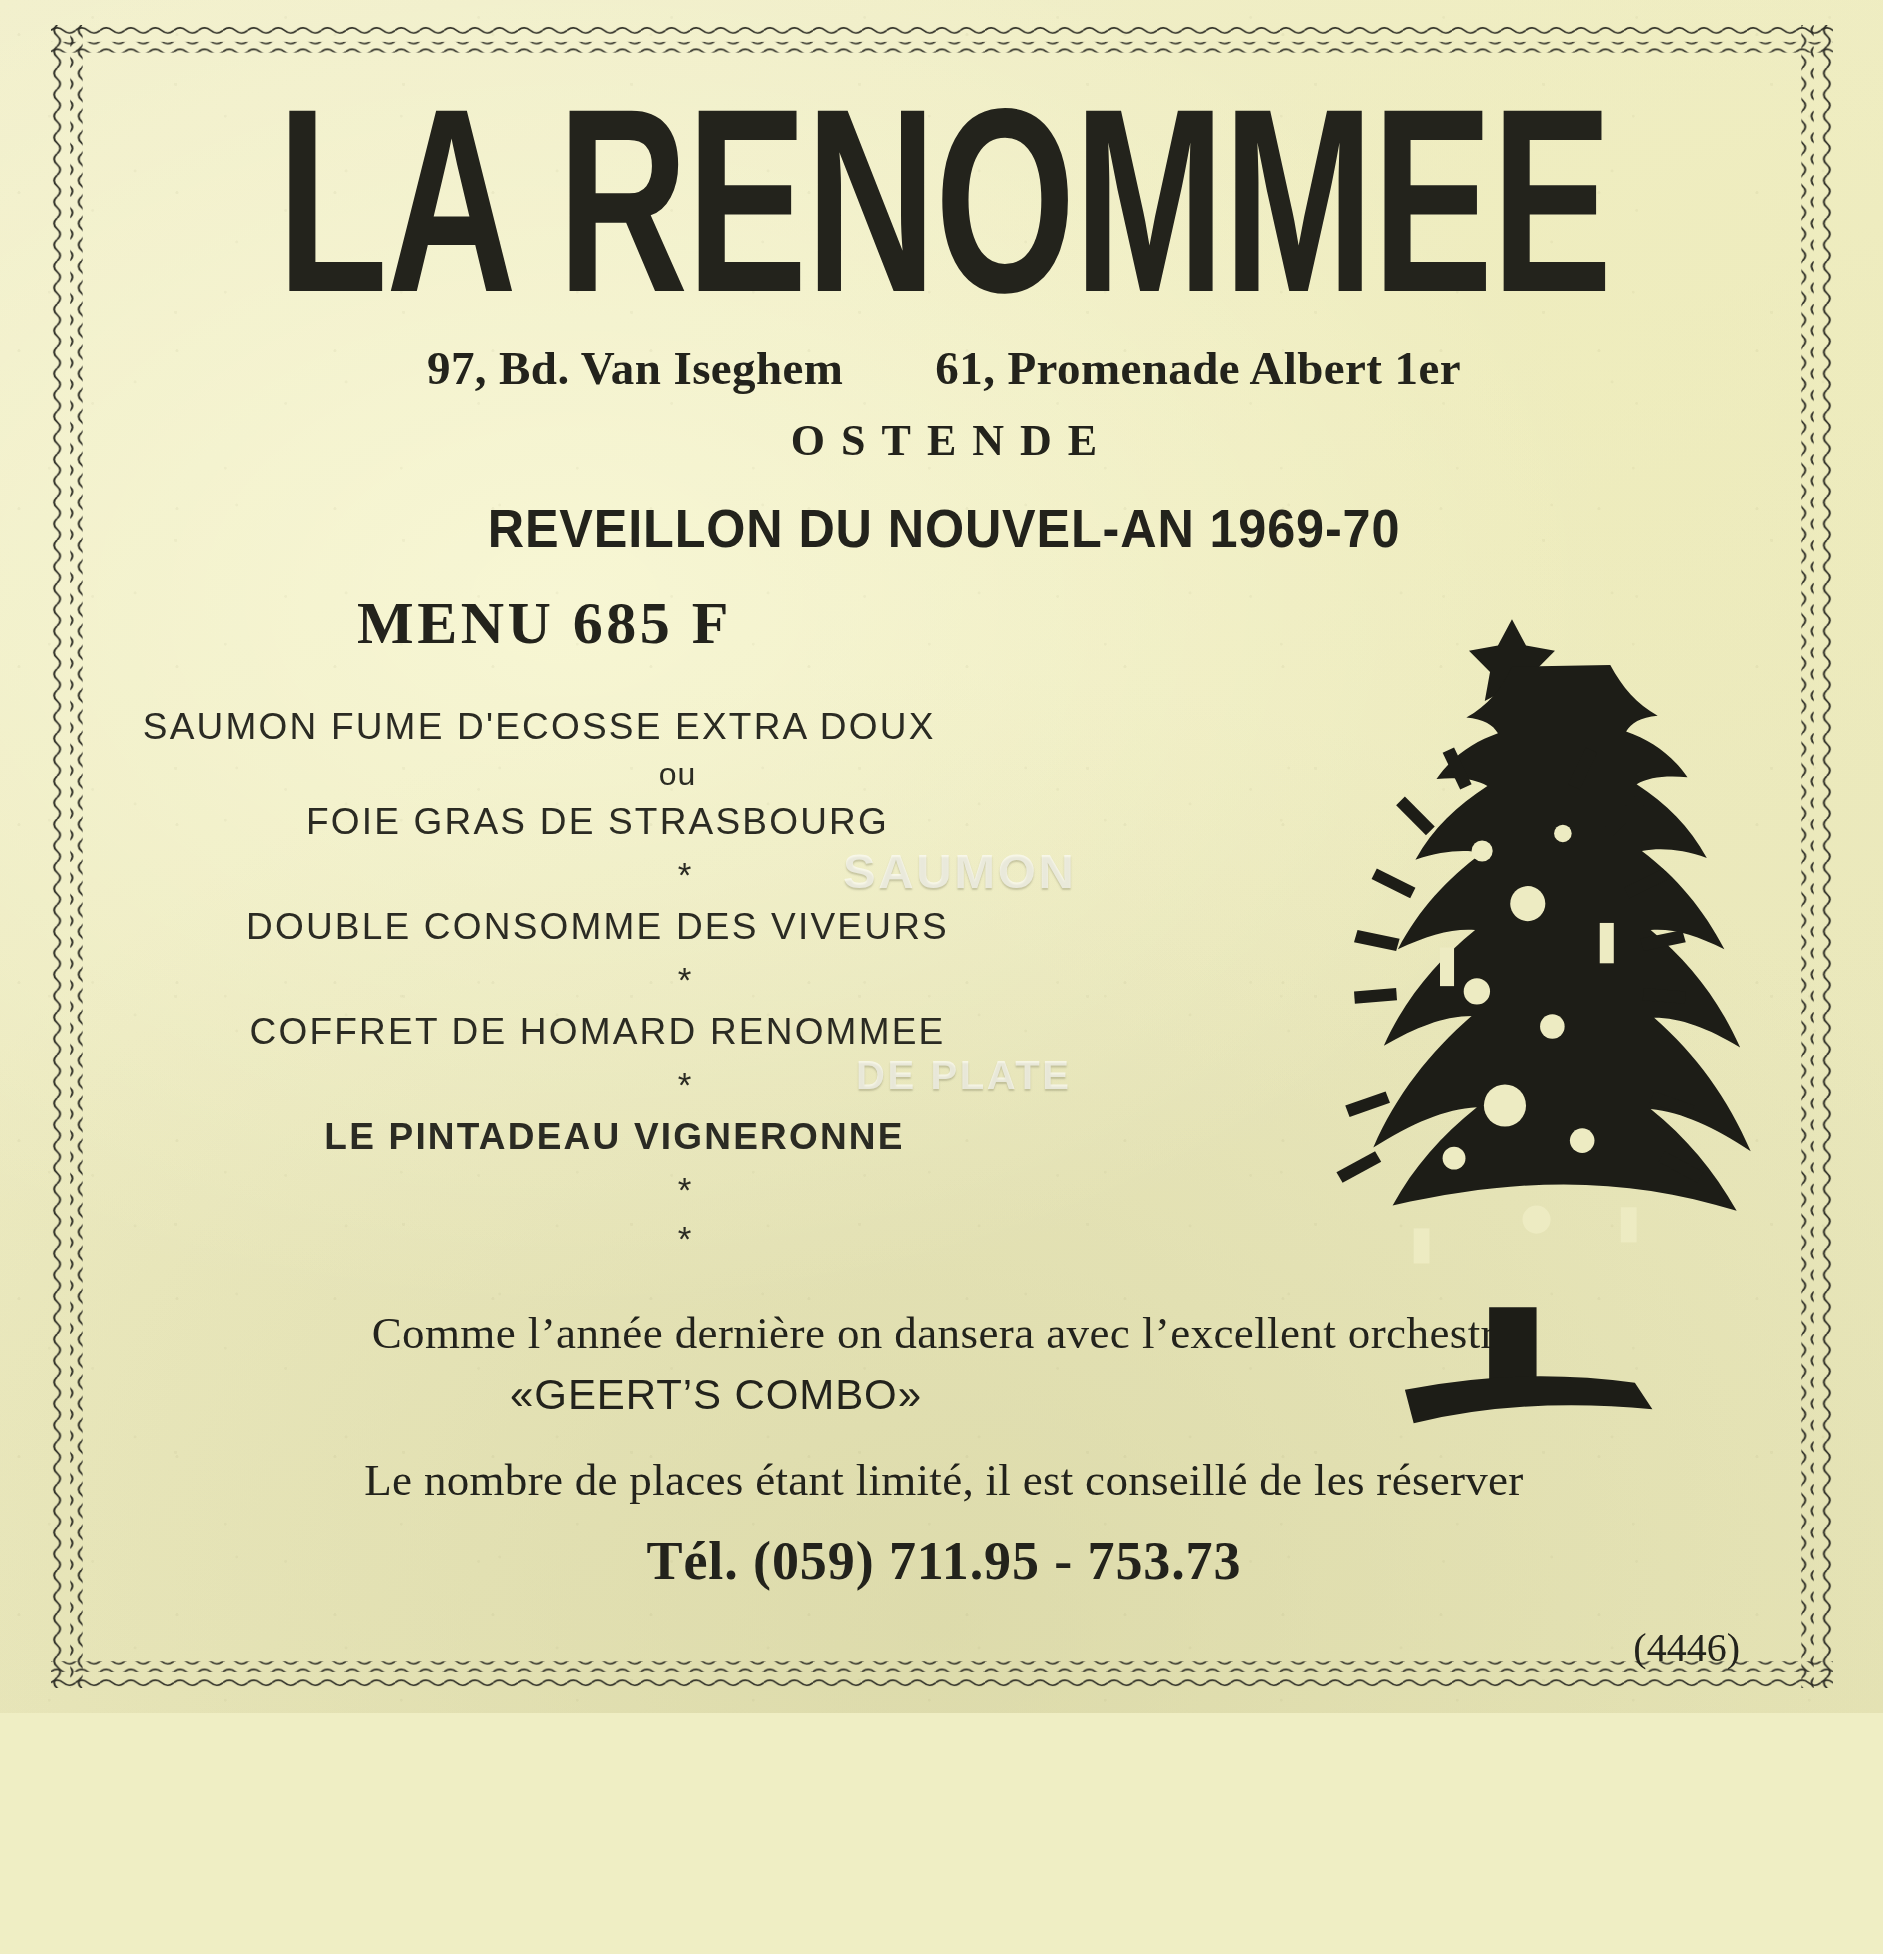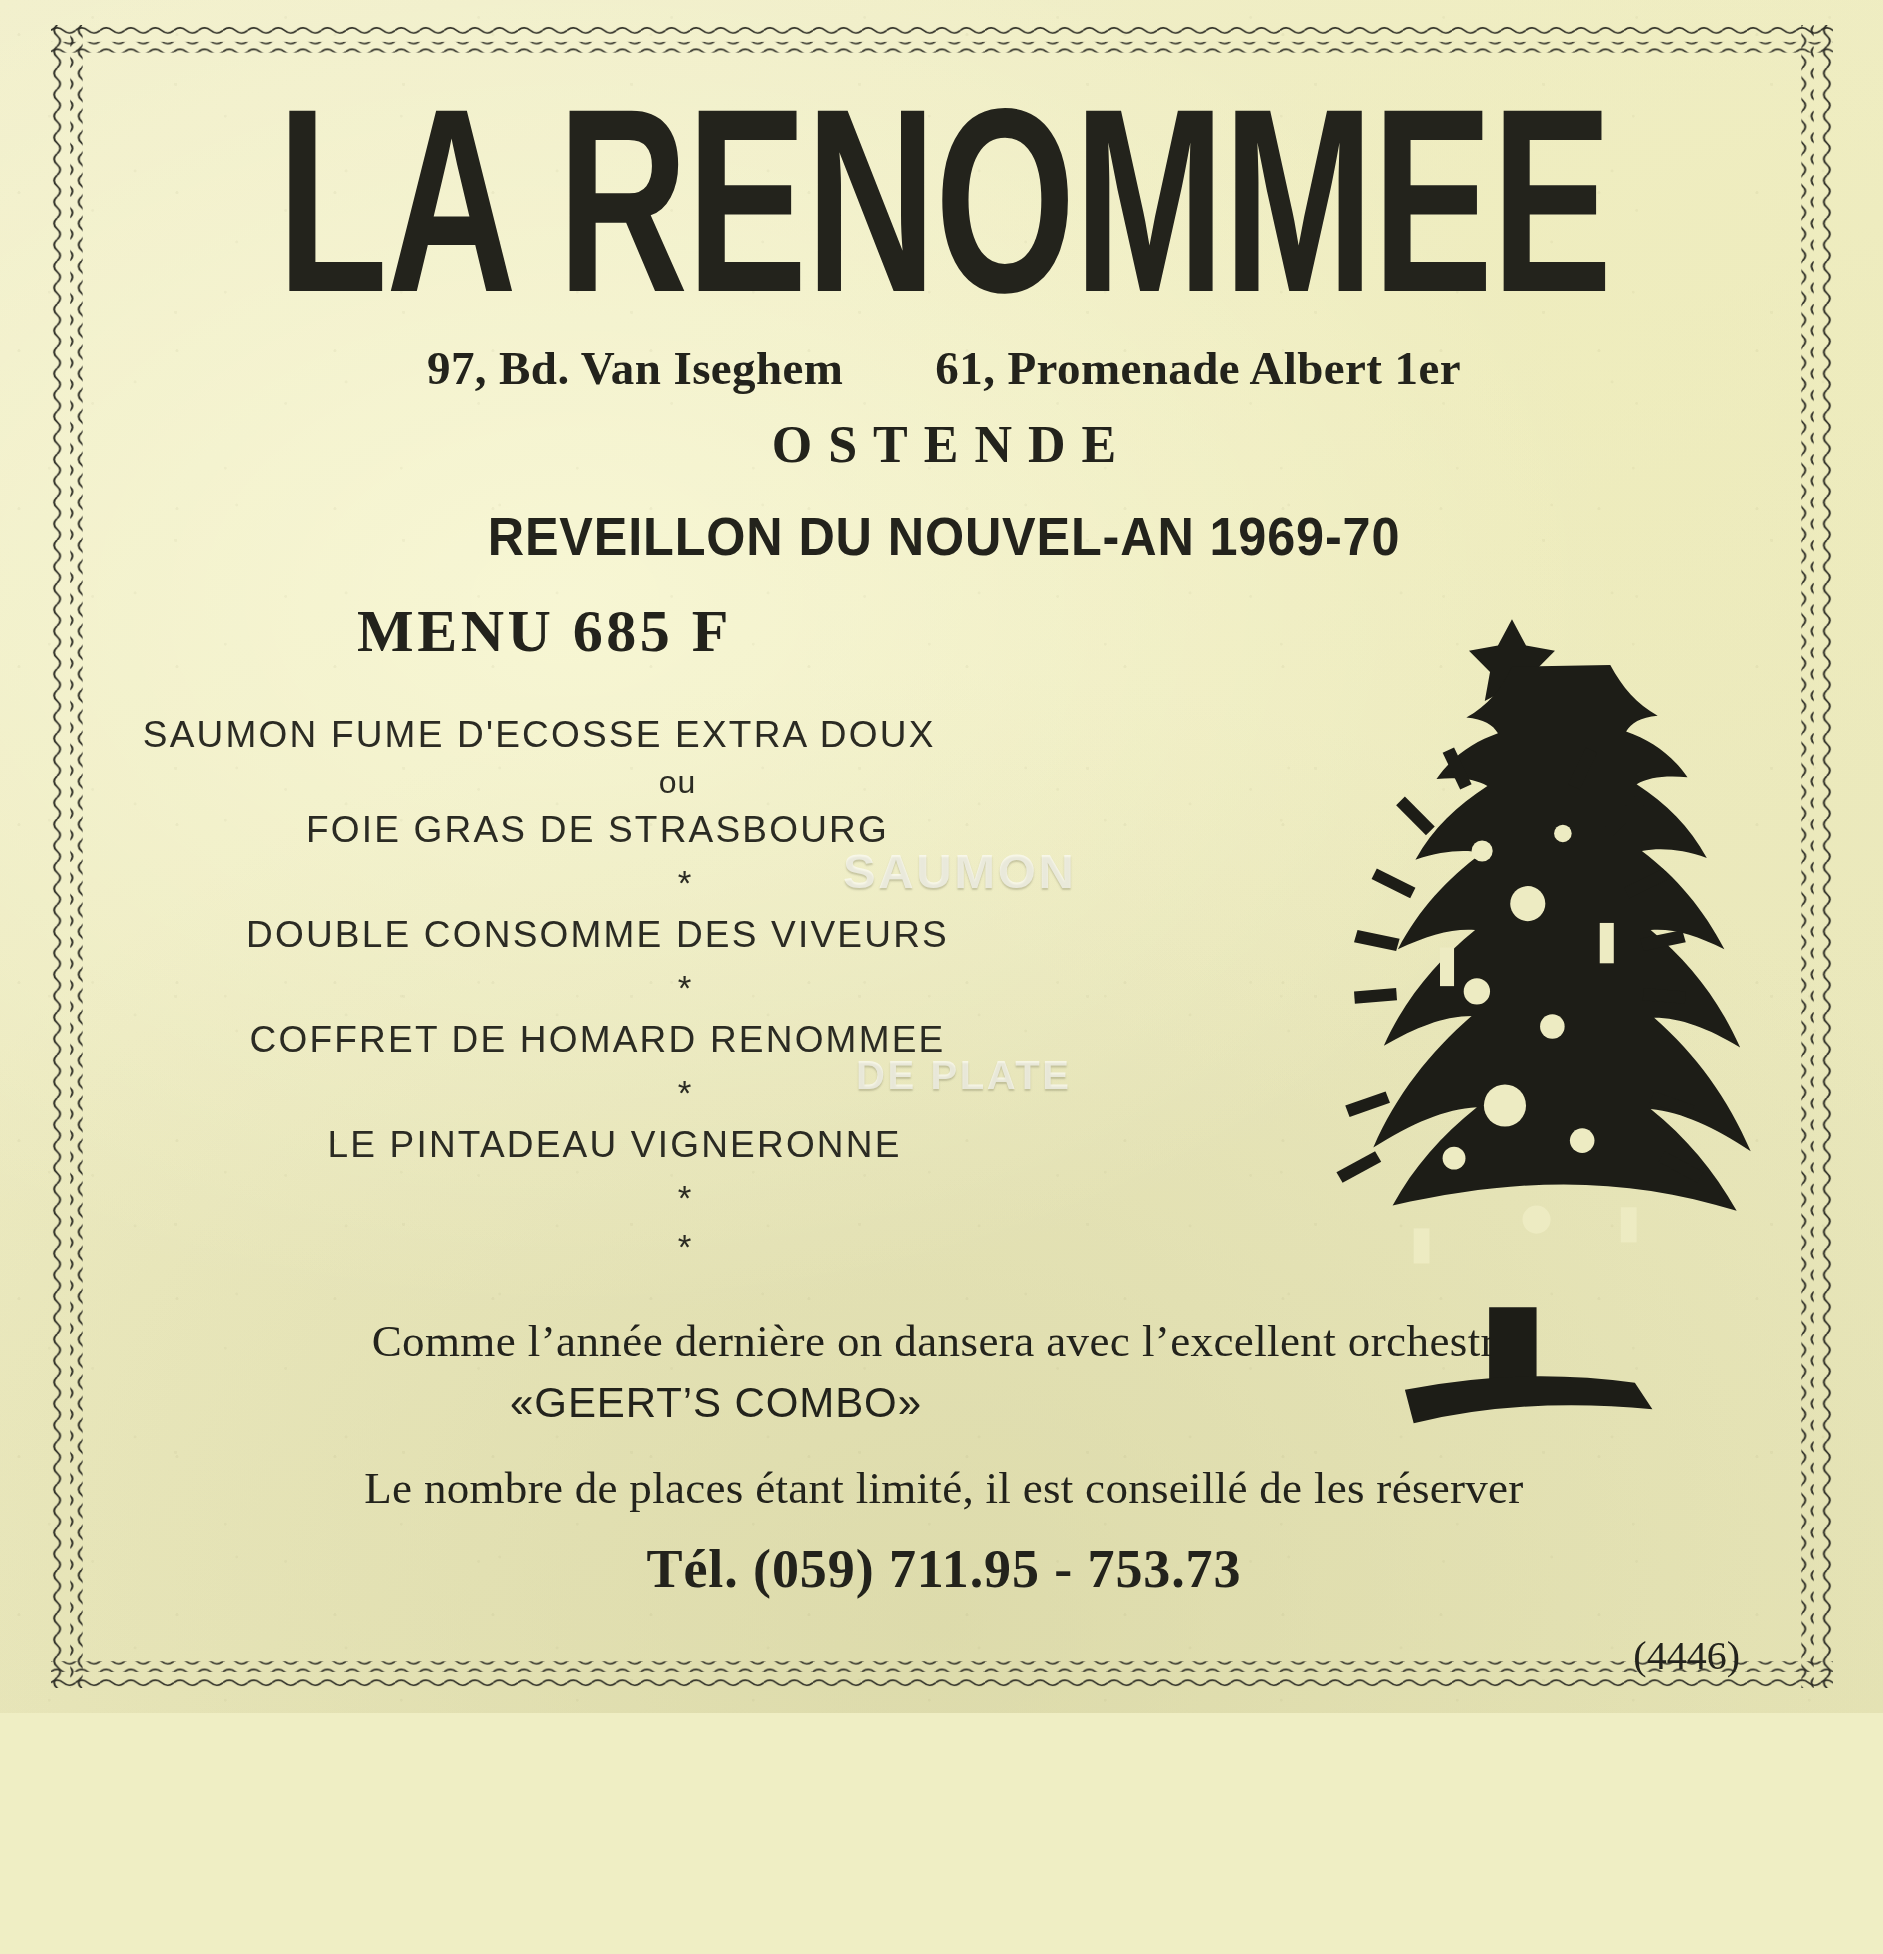--- a/index.html
+++ b/index.html
@@ -84,21 +84,21 @@
     font-weight: 700;
     font-size: 47px;
     letter-spacing: 0.4px;
     color: #23231c;
   }
   .city {
     text-align: center;
     margin-top: 19.3px;
     font-family: "Liberation Serif", serif;
     font-weight: 700;
-    font-size: 52px;
+    font-size: 44px;
     letter-spacing: 16px;
     padding-left: 16px;
     color: #23231c;
   }
 
   .occasion {
     text-align: center;
     margin-top: 32px;
     font-family: "Liberation Sans", sans-serif;
     font-weight: 700;
@@ -147,21 +147,21 @@
 
   
   .d1 { transform: translateX(-5.3px); }
   .ou  { transform: translateX(133px); }
   .d2 { transform: translateX(53px); }
   .s1 { transform: translateX(140px); }
   .d3 { transform: translateX(53px); }
   .s2 { transform: translateX(140px); }
   .d4 { transform: translateX(53px); }
   .s3 { transform: translateX(140px); }
-  .d5 { transform: translateX(70px); }
+  .d5 { transform: translateX(70px); font-weight: bold; }
   .s4 { transform: translateX(140px); }
   .d6 { transform: translateX(104px); }
   .s5 { transform: translateX(140px); }
   .d7 { transform: translateX(130px); }
 
   .tree {
     position: absolute;
     right: 26px;
     top: 553px;
     width: 492px;

